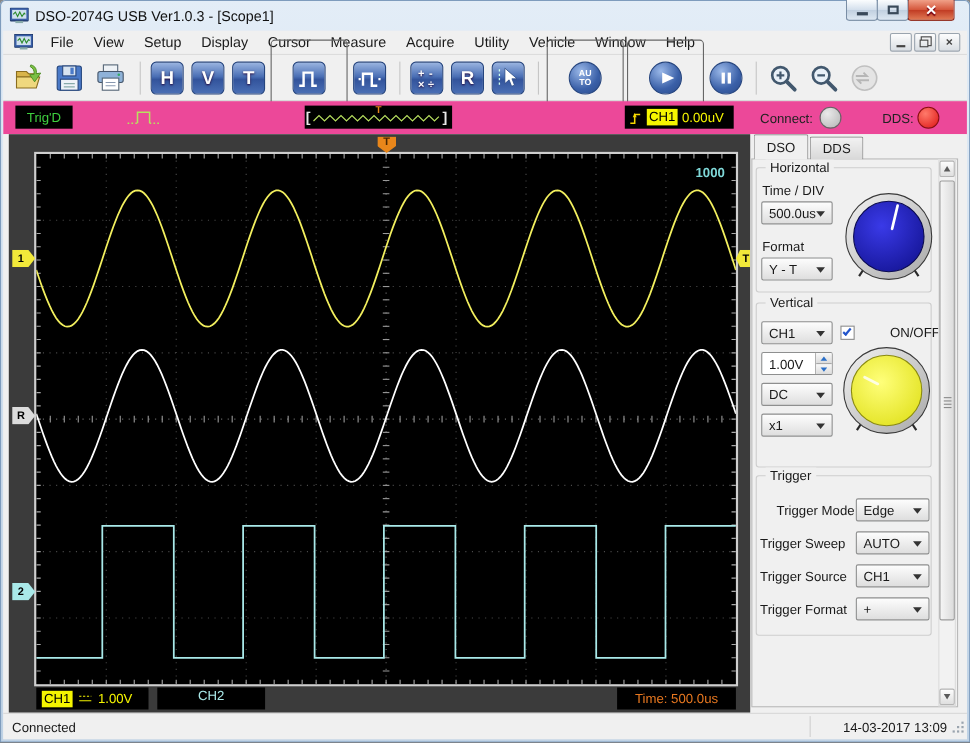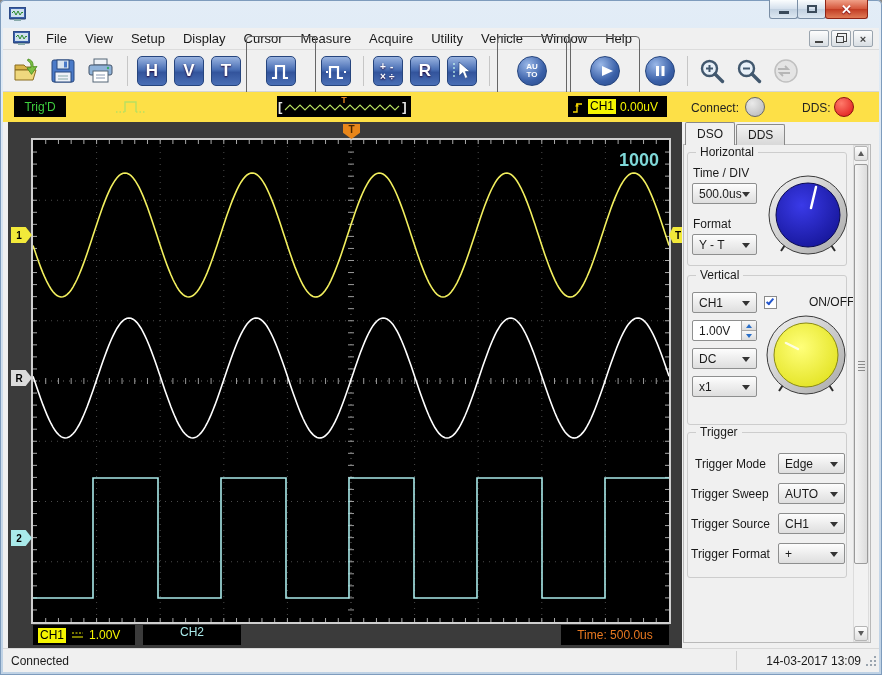--- a/index.html
+++ b/index.html
@@ -52,40 +52,40 @@
   .rnd { width:30px; height:30px; border-radius:50%;
     background:radial-gradient(circle at 35% 28%, #9ab8e8, #3a60a8 60%, #2a4a8a);
     border:1px solid #26457e; display:flex; align-items:center; justify-content:center;
     color:#fff; font-weight:bold; }
   .selbox { border:1px solid #666; border-radius:4px; padding:17px; margin-right:3px; display:flex; }
   .selbox .tb { margin:0; }
   .auto-txt { font-size:8px; line-height:8px; font-weight:bold; text-align:center; }
   .disabled { opacity:.55; filter:grayscale(1); }
 
   
-  .scopestatus { position:absolute; left:0; top:64px; width:876px; height:30px; background:#fde047; }
+  .scopestatus { position:absolute; left:0; top:64px; width:876px; height:30px; background:#ec4899; }
   .blackbox { position:absolute; top:4px; height:21px; background:#000; display:flex; align-items:center; }
   .trig-box { left:11px; width:52px; justify-content:center; color:#3ecf3e; font-size:12px; }
   .pulse-ico { position:absolute; left:110px; top:5px; }
   .record-box { left:274px; width:134px; }
   .bracket { color:#e8e8e8; font-size:13px; font-weight:bold; padding:0 1px; }
   .rec-t { position:absolute; left:0; right:0; top:-1px; text-align:center; font-size:9px; font-weight:bold; color:#e8861a; }
   .chtrig-box { left:565px; width:99px; padding:0 4px; gap:4px; }
   .ch-tag { background:#f5f500; color:#000; font-size:12px; padding:0 2px; line-height:15px; }
   .trig-val { color:#f5f500; font-size:12px; }
   .conn-label { position:absolute; top:9px; font-size:12px; color:#222; }
   .indicator { position:absolute; top:5px; width:20px; height:20px; border-radius:50%; border:1px solid #666; }
   .indicator.red { border-color:#8a0f0f; }
 
   
   .main { position:absolute; left:0; top:94px; width:876px; height:526px; background:#f0f0f0; }
   .scope-wrap { position:absolute; left:5px; top:0; width:674px; height:526px; background:#3b3b3b; }
   .scope-screen { position:absolute; left:23px; top:16px; width:636px; height:482px;
     background:#000; border:2px solid #cfcfcf; box-sizing:content-box; }
-  .sample-label { position:absolute; right:10px; top:10px; color:#7fd8d8; font-size:18px; font-weight:bold; }
+  .sample-label { position:absolute; right:10px; top:10px; color:#7fd8d8; font-size:12px; font-weight:bold; }
 
   .marker { position:absolute; width:21px; height:16px; font-size:10px; font-weight:bold;
     display:flex; align-items:center; justify-content:center; color:#000; }
   .m-right { clip-path:polygon(0 0,70% 0,100% 50%,70% 100%,0 100%); padding-right:5px; }
   .m-left  { clip-path:polygon(100% 0,30% 0,0 50%,30% 100%,100% 100%); padding-left:5px; }
   .m-down  { clip-path:polygon(0 0,100% 0,100% 58%,50% 100%,0 58%); width:17px; height:15px; padding-bottom:4px; }
 
   .readout { position:absolute; top:503px; height:20px; background:#000; display:flex; align-items:center; padding:0 5px; gap:5px; font-size:12px; }
   .ro-ch1-val { color:#f5f500; }
   .ro-ch2 { color:#a9e9e9; }
@@ -148,20 +148,21 @@
 
   <div class="titlebar">
     <span class="app-icon">
       <svg width="17" height="15" viewBox="0 0 17 15">
           <rect x="0" y="0" width="17" height="12" rx="1" fill="#3a5fa8" stroke="#203a6a"></rect>
           <rect x="2" y="2" width="13" height="8" fill="#cfe0ee"></rect>
           <polyline points="3,6 5,4 7,8 9,4 11,8 13,5 14,6" fill="none" stroke="#2a8a2a" stroke-width="1"></polyline>
           <rect x="5" y="12" width="7" height="2" fill="#8aa"></rect>
         </svg>
     </span>
+    <span class="title-text">DSO-2074G USB Ver1.0.3 - [Scope1]</span>
     <div class="win-btns">
       <div class="wbtn">
           <span class="glyph-min"></span>
         </div>
       <div class="wbtn">
           <span class="glyph-max"></span>
         </div>
       <div class="wbtn close">
           <span class="glyph-close">✕</span>
         </div>
@@ -767,21 +768,21 @@
             <line x1="65" y1="72" x2="69" y2="78" stroke="#2a2a2a" stroke-width="2"></line>
             <circle cx="42" cy="42" r="39" fill="url(#ring2)" stroke="#3a3a3a"></circle>
             <circle cx="42" cy="42" r="32" fill="url(#yel1)" stroke="#8a8a10"></circle>
             <line x1="34" y1="36" x2="22" y2="30" stroke="#ffffff" stroke-width="2.5" stroke-linecap="round" opacity=".8"></line>
           </svg>
         </span>
 
         <div class="group" style="left:4px; top:310px; width:160px; height:146px;">
           <span class="legend">Trigger</span>
         </div>
-        <span class="plabel" style="left:12px; top:335px;">Trigger Mode</span>
+        <span class="plabel" style="left:23px; top:335px;">Trigger Mode</span>
         <div class="combo" style="left:95px; top:331px; width:67px;">
           <span>Edge</span>
             <span class="arr"></span>
         </div>
         <span class="plabel" style="left:8px; top:365px;">Trigger Sweep</span>
         <div class="combo" style="left:95px; top:361px; width:67px;">
           <span>AUTO</span>
             <span class="arr"></span>
         </div>
         <span class="plabel" style="left:8px; top:395px;">Trigger Source</span>

